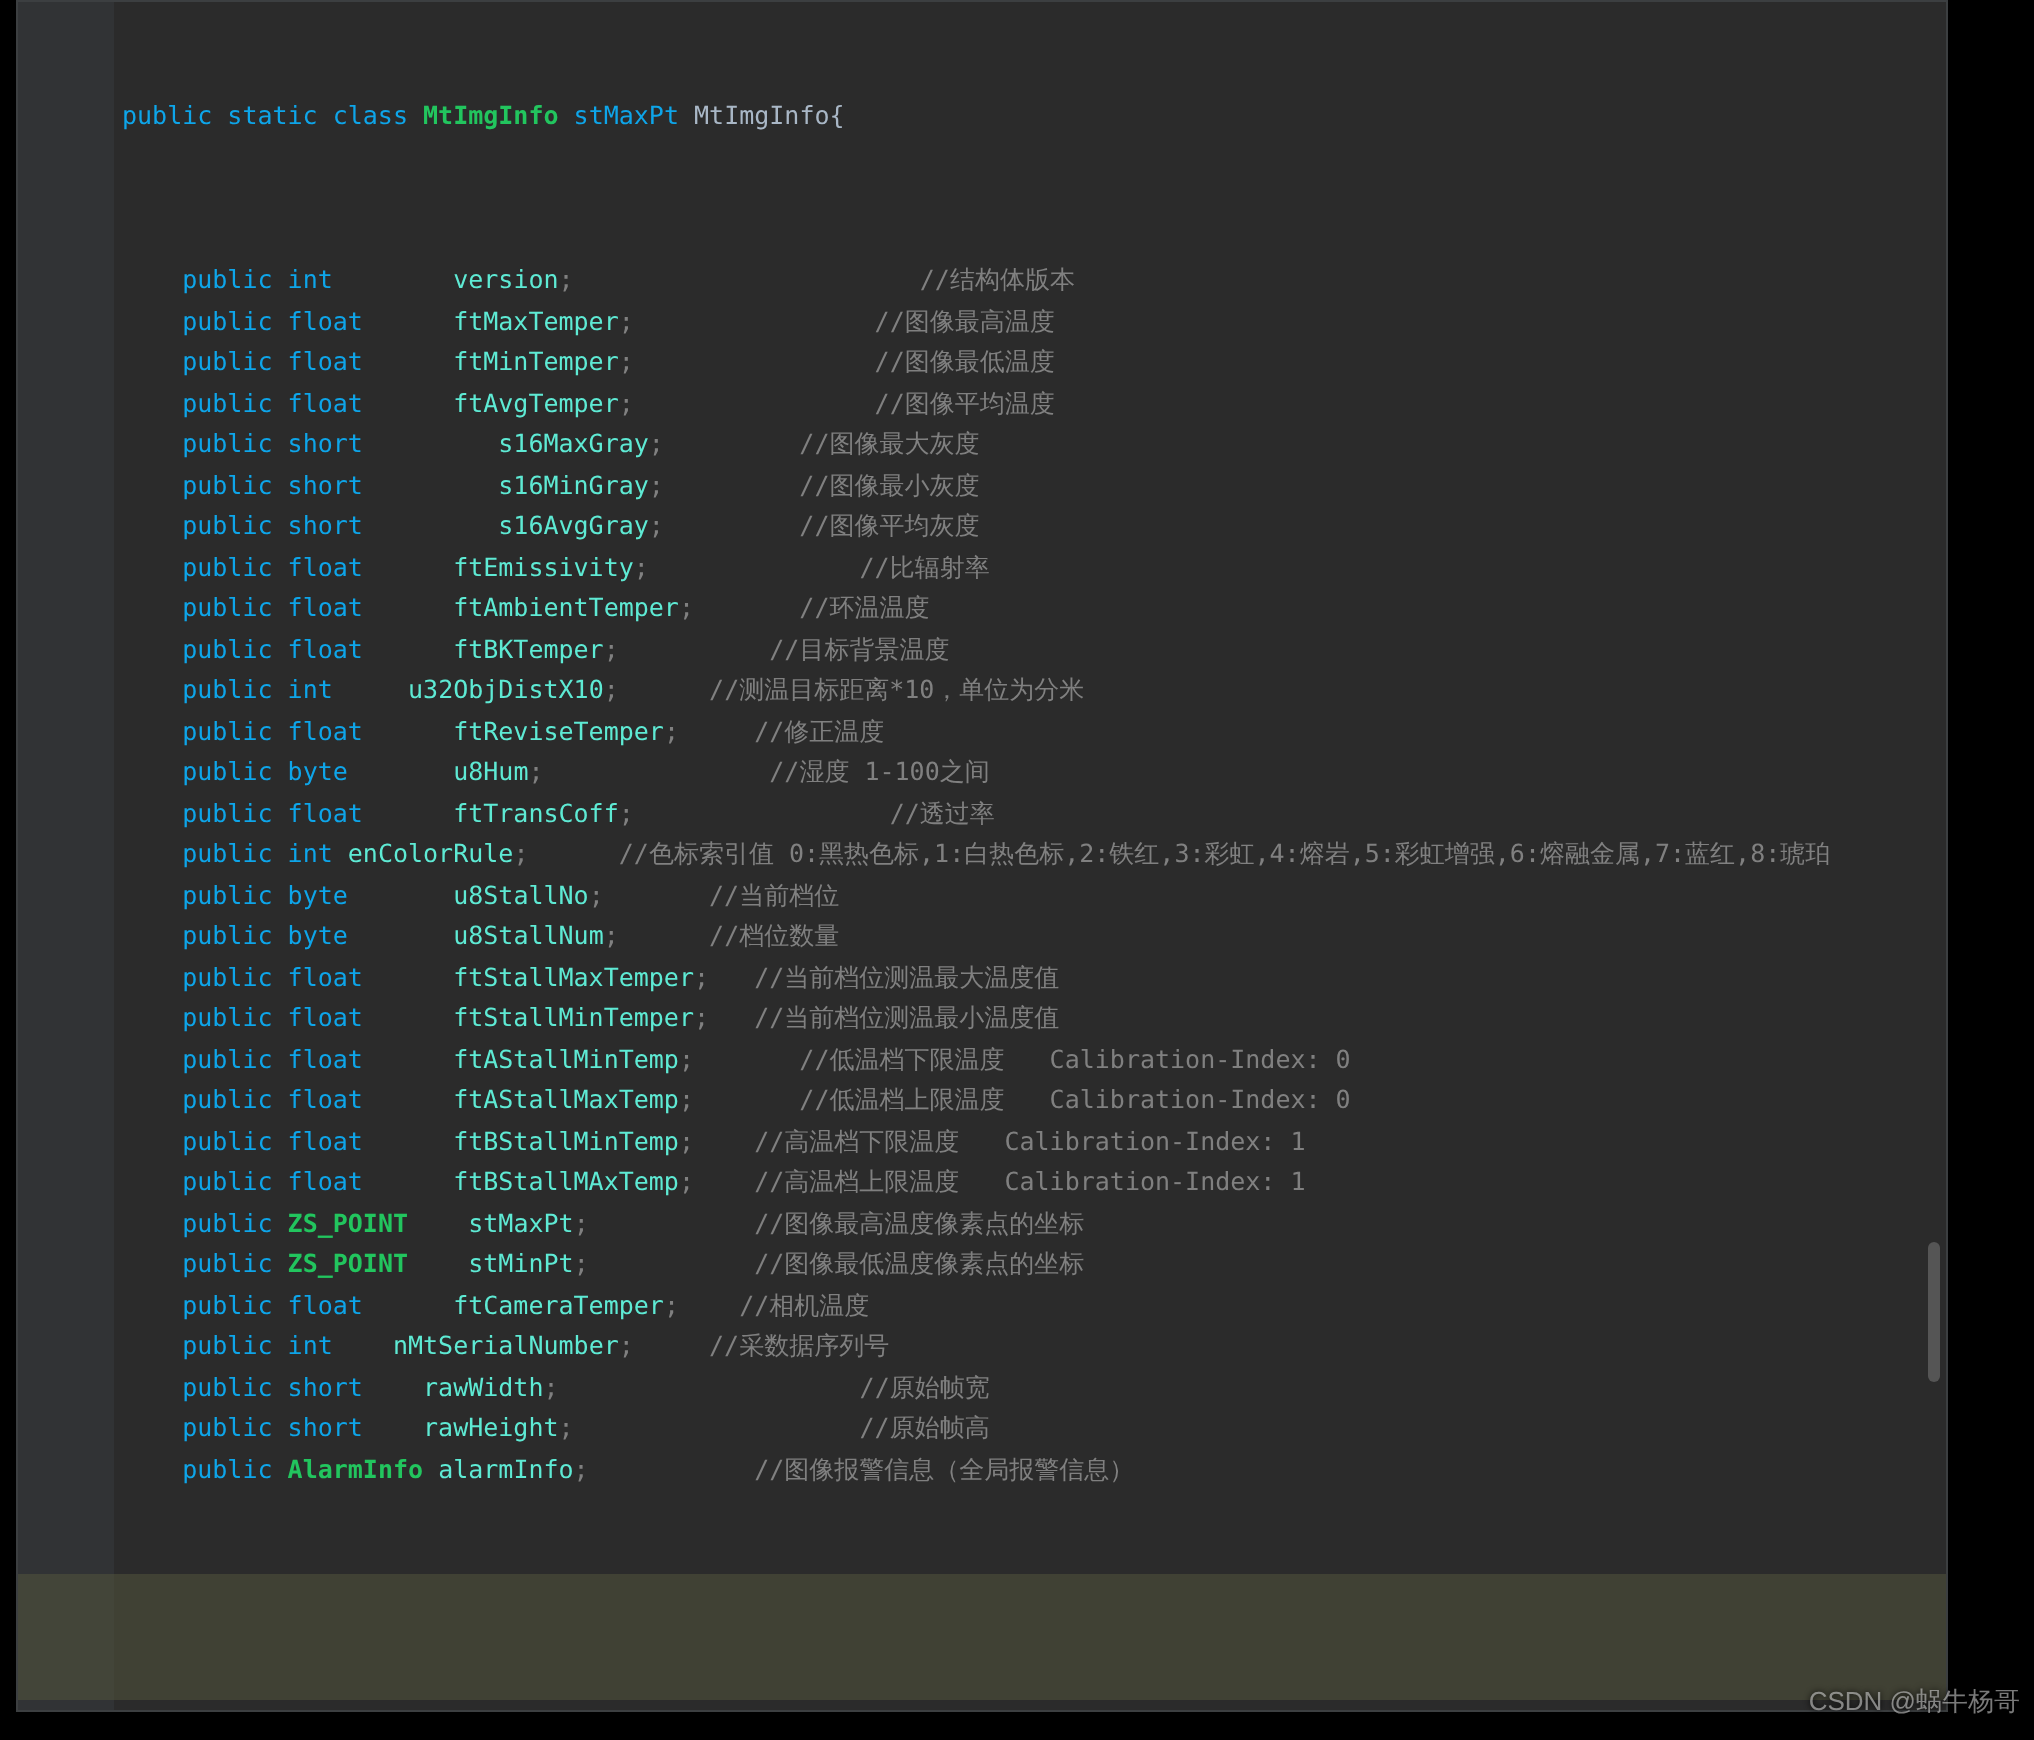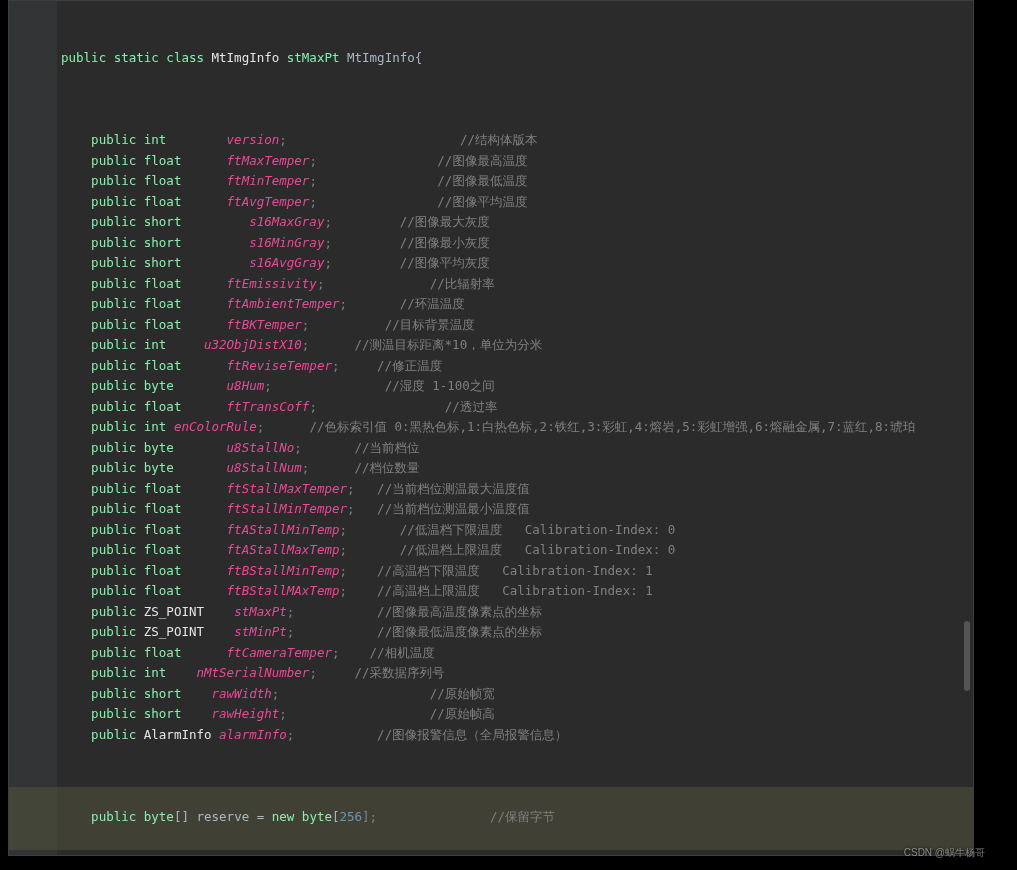--- a/index.html
+++ b/index.html
@@ -21,32 +21,32 @@
   position:absolute; left:0; top:0; width:48px; height:100%;
   background:#313335;
 }
 .code {
   position:absolute; left:52px; top:6px; right:0;
   line-height:20.5px;
   white-space:pre;
   color:#a9b7c6;
 }
 .code .row { display:block; height:20.5px; }
-.kw { color:#86efac; }
-.type { color:#e5e5e5; }
+.kw { color:#0ea5e9; }
+.type { color:#22c55e;font-weight:bold; }
 .num { color:#6897bb; }
 .cmt { color:#808080; }
-.param { color:#ec4899;font-style:italic; }
+.param { color:#5eead4; }
 .sel-rows {
   position:absolute; left:0; width:100%; background:rgba(82,84,60,0.55);
 }
 .watermark {
-  position:absolute; right:32px; bottom:10px;
+  position:absolute; right:7px; bottom:10px;
   color:rgba(220,220,220,0.55);
-  font-family:sans-serif; font-size:10px;
+  font-family:sans-serif; font-size:13px;
   text-shadow:0 0 3px #000;
   pointer-events:none;
 }
 .scrollbar-v {
   position:absolute; right:3px; top:620px; width:6px; height:70px;
   background:#555; border-radius:3px;
 }
 </style>
 </head>
 <body>
@@ -54,21 +54,20 @@
 <div class="editor">
   <div class="gutter"></div>
 
   <div class="sel-rows" style="top:786px;height:63px"></div>
 
   <div class="code">
     <span class="row"><span class="kw">public static class</span> <span class="type">MtImgInfo</span> <span class="kw">stMaxPt</span> <span>MtImgInfo{</span></span>
 
     <span class="row"><span>    </span><span class="kw">public int</span>        <span class="param">version</span><span class="cmt">;                       //</span><span class="cmt">结构体版本</span></span><span class="row"><span>    </span><span class="kw">public float</span>      <span class="param">ftMaxTemper</span><span class="cmt">;                //</span><span class="cmt">图像最高温度</span></span><span class="row"><span>    </span><span class="kw">public float</span>      <span class="param">ftMinTemper</span><span class="cmt">;                //</span><span class="cmt">图像最低温度</span></span><span class="row"><span>    </span><span class="kw">public float</span>      <span class="param">ftAvgTemper</span><span class="cmt">;                //</span><span class="cmt">图像平均温度</span></span><span class="row"><span>    </span><span class="kw">public short</span>         <span class="param">s16MaxGray</span><span class="cmt">;         //</span><span class="cmt">图像最大灰度</span></span><span class="row"><span>    </span><span class="kw">public short</span>         <span class="param">s16MinGray</span><span class="cmt">;         //</span><span class="cmt">图像最小灰度</span></span><span class="row"><span>    </span><span class="kw">public short</span>         <span class="param">s16AvgGray</span><span class="cmt">;         //</span><span class="cmt">图像平均灰度</span></span><span class="row"><span>    </span><span class="kw">public float</span>      <span class="param">ftEmissivity</span><span class="cmt">;              //</span><span class="cmt">比辐射率</span></span><span class="row"><span>    </span><span class="kw">public float</span>      <span class="param">ftAmbientTemper</span><span class="cmt">;       //</span><span class="cmt">环温温度</span></span><span class="row"><span>    </span><span class="kw">public float</span>      <span class="param">ftBKTemper</span><span class="cmt">;          //</span><span class="cmt">目标背景温度</span></span><span class="row"><span>    </span><span class="kw">public int</span>     <span class="param">u32ObjDistX10</span><span class="cmt">;      //</span><span class="cmt">测温目标距离*10，单位为分米</span></span><span class="row"><span>    </span><span class="kw">public float</span>      <span class="param">ftReviseTemper</span><span class="cmt">;     //</span><span class="cmt">修正温度</span></span><span class="row"><span>    </span><span class="kw">public byte</span>       <span class="param">u8Hum</span><span class="cmt">;               //</span><span class="cmt">湿度 1-100之间</span></span><span class="row"><span>    </span><span class="kw">public float</span>      <span class="param">ftTransCoff</span><span class="cmt">;                 //</span><span class="cmt">透过率</span></span><span class="row"><span>    </span><span class="kw">public int</span> <span class="param">enColorRule</span><span class="cmt">;      //</span><span class="cmt">色标索引值 0:黑热色标,1:白热色标,2:铁红,3:彩虹,4:熔岩,5:彩虹增强,6:熔融金属,7:蓝红,8:琥珀</span></span><span class="row"><span>    </span><span class="kw">public byte</span>       <span class="param">u8StallNo</span><span class="cmt">;       //</span><span class="cmt">当前档位</span></span><span class="row"><span>    </span><span class="kw">public byte</span>       <span class="param">u8StallNum</span><span class="cmt">;      //</span><span class="cmt">档位数量</span></span><span class="row"><span>    </span><span class="kw">public float</span>      <span class="param">ftStallMaxTemper</span><span class="cmt">;   //</span><span class="cmt">当前档位测温最大温度值</span></span><span class="row"><span>    </span><span class="kw">public float</span>      <span class="param">ftStallMinTemper</span><span class="cmt">;   //</span><span class="cmt">当前档位测温最小温度值</span></span><span class="row"><span>    </span><span class="kw">public float</span>      <span class="param">ftAStallMinTemp</span><span class="cmt">;       //</span><span class="cmt">低温档下限温度   Calibration-Index: 0</span></span><span class="row"><span>    </span><span class="kw">public float</span>      <span class="param">ftAStallMaxTemp</span><span class="cmt">;       //</span><span class="cmt">低温档上限温度   Calibration-Index: 0</span></span><span class="row"><span>    </span><span class="kw">public float</span>      <span class="param">ftBStallMinTemp</span><span class="cmt">;    //</span><span class="cmt">高温档下限温度   Calibration-Index: 1</span></span><span class="row"><span>    </span><span class="kw">public float</span>      <span class="param">ftBStallMAxTemp</span><span class="cmt">;    //</span><span class="cmt">高温档上限温度   Calibration-Index: 1</span></span><span class="row"><span>    </span><span class="kw">public</span> <span class="type">ZS_POINT</span>    <span class="param">stMaxPt</span><span class="cmt">;           //</span><span class="cmt">图像最高温度像素点的坐标</span></span><span class="row"><span>    </span><span class="kw">public</span> <span class="type">ZS_POINT</span>    <span class="param">stMinPt</span><span class="cmt">;           //</span><span class="cmt">图像最低温度像素点的坐标</span></span><span class="row"><span>    </span><span class="kw">public float</span>      <span class="param">ftCameraTemper</span><span class="cmt">;    //</span><span class="cmt">相机温度</span></span><span class="row"><span>    </span><span class="kw">public int</span>    <span class="param">nMtSerialNumber</span><span class="cmt">;     //</span><span class="cmt">采数据序列号</span></span><span class="row"><span>    </span><span class="kw">public short</span>    <span class="param">rawWidth</span><span class="cmt">;                    //</span><span class="cmt">原始帧宽</span></span><span class="row"><span>    </span><span class="kw">public short</span>    <span class="param">rawHeight</span><span class="cmt">;                   //</span><span class="cmt">原始帧高</span></span><span class="row"><span>    </span><span class="kw">public</span> <span class="type">AlarmInfo</span> <span class="param">alarmInfo</span><span class="cmt">;           //</span><span class="cmt">图像报警信息（全局报警信息）</span></span>
 
-    <span class="row"><span>    </span><span class="kw">public byte</span><span>[]</span> <span>reserve</span><span> = </span><span class="kw">new byte</span>[<span class="num">256</span><span class="cmt">];               //</span><span class="cmt">保留字节</span></span>
 
     
 
     
     
     
     
     
     
     

